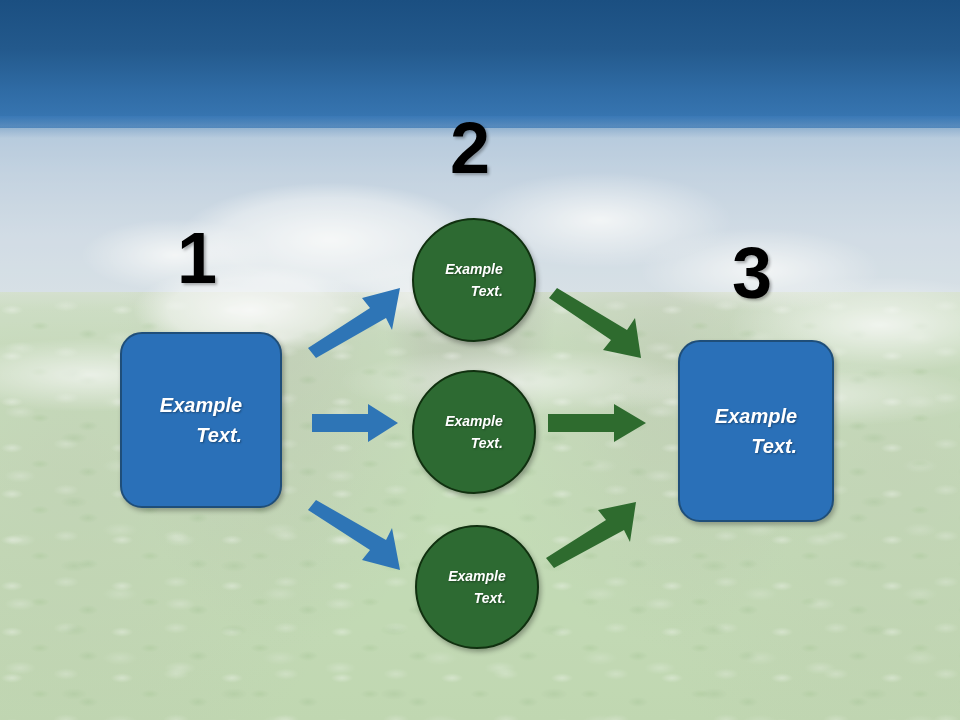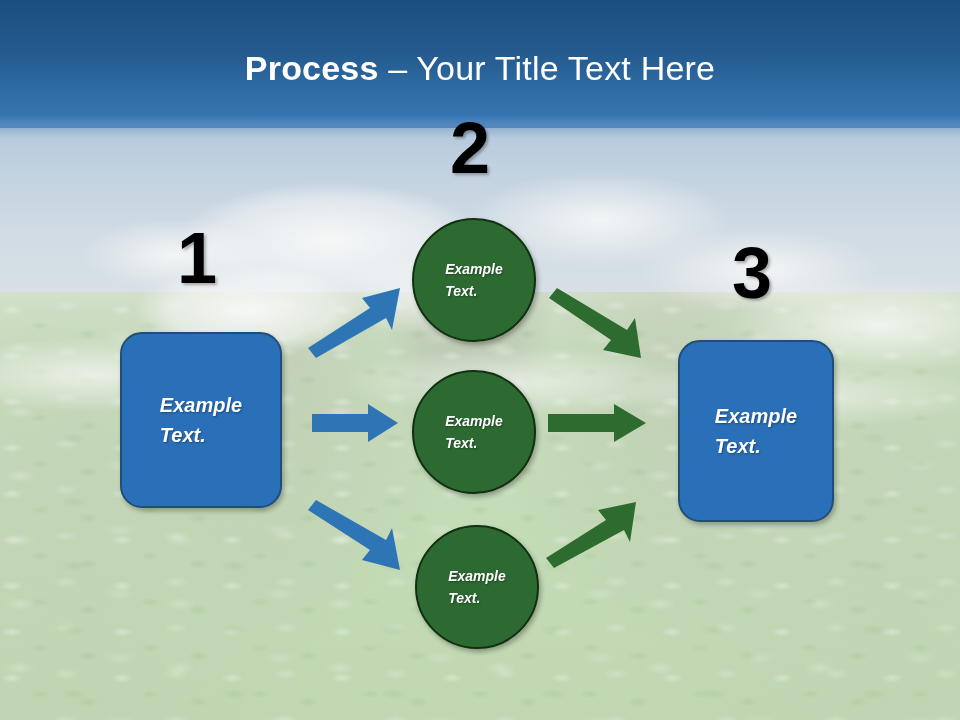--- a/index.html
+++ b/index.html
@@ -155,21 +155,21 @@
     box-shadow: 2px 3px 5px rgba(0,0,0,0.28);
     display: flex;
     align-items: center;
     justify-content: center;
   }
   .blue-box .box-text,
   .circle .circle-text {
     color: #ffffff;
     font-weight: bold;
     font-style: italic;
-    text-align: left;
+    text-align: right;
     text-shadow: 1px 1px 2px rgba(0,0,0,0.35);
     white-space: pre-line;
   }
   .blue-box .box-text { font-size: 20px; line-height: 30px; }
 
   
   .circle {
     position: absolute;
     background: #2d6a32;
     border: 2px solid #10300f;
@@ -196,23 +196,20 @@
   <div class="bg-layer bg-ground"></div>
   <div class="bg-layer bg-rows"></div>
   <div class="bg-layer bg-leaf"></div>
   <div class="bg-layer bg-leaf2"></div>
   <div class="bg-layer bg-clouds"></div>
   <div class="bg-layer bg-wash"></div>
 
   <div class="header-band"></div>
   <div class="header-fade"></div>
 
-  <div class="slide-title">
-    <span class="t-bold">Process</span><span class="t-norm"> – Your Title Text Here</span>
-  </div>
 
   <div class="step-number" style="left:152px; top:222px;">1</div>
 
   <div class="step-number" style="left:425px; top:112px;">2</div>
 
   <div class="step-number" style="left:707px; top:237px;">3</div>
 
   <div class="blue-box" style="left:120px; top:332px; width:158px; height:172px;">
     <div class="box-text">Example
 Text.</div>

